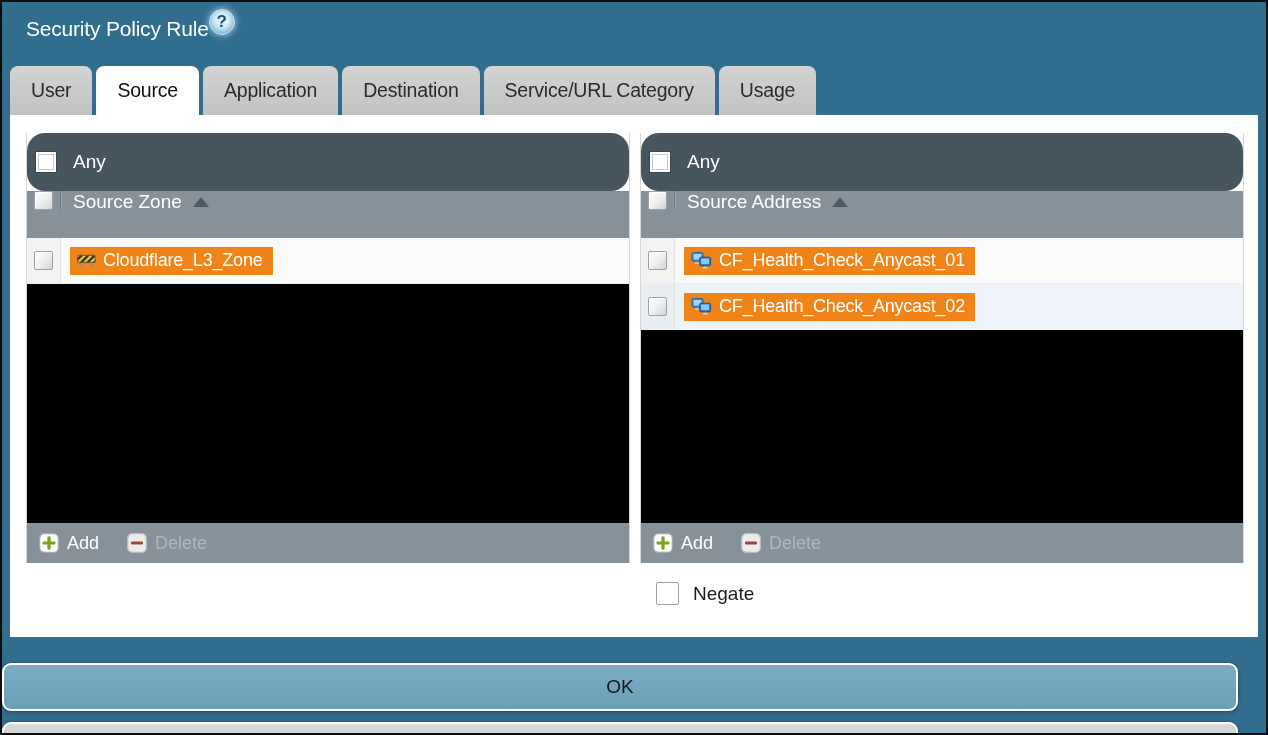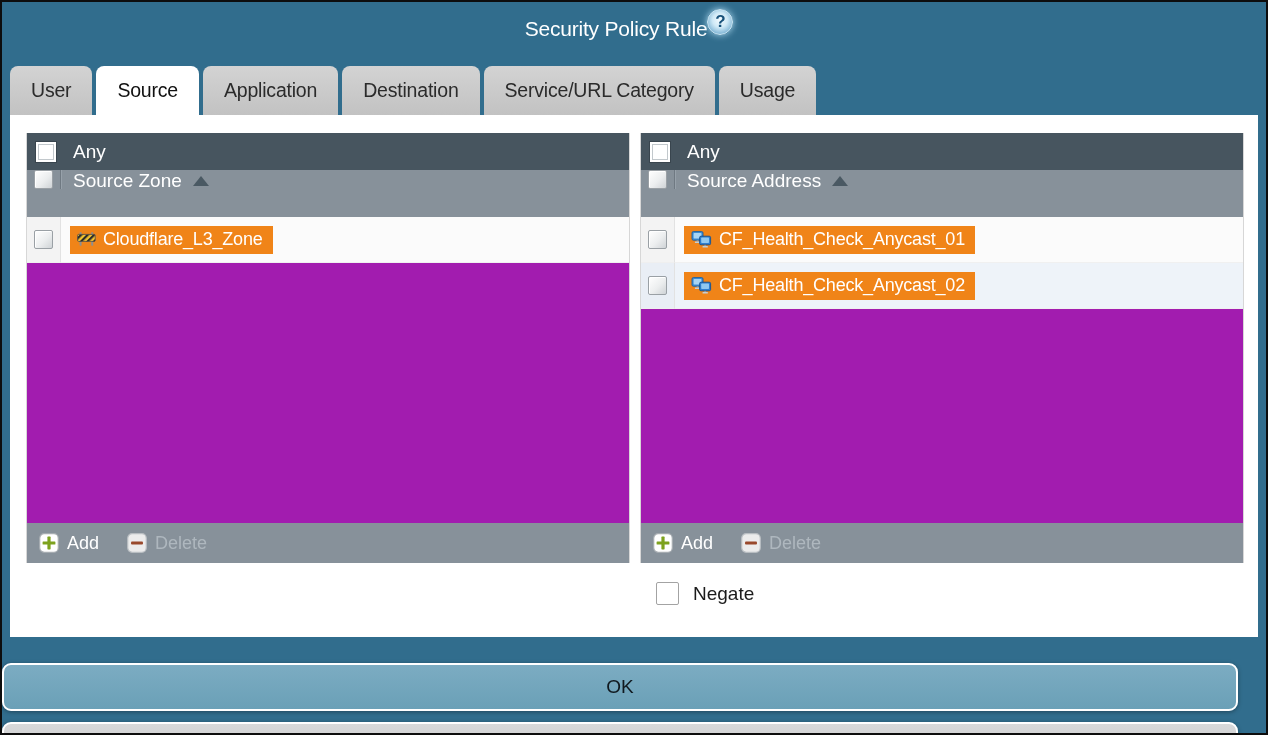--- a/index.html
+++ b/index.html
@@ -10,21 +10,21 @@
     position: relative;
     width: 1268px; height: 735px;
     border: 2px solid #0d0d0d;
     background: #316d8d;
     overflow: hidden;
   }
 
   
   .titlebar {
     height: 64px;
-    display: flex; align-items: center; justify-content: center;
+    display: flex; align-items: center; justify-content: flex-start;
     padding: 0 34px 10px 24px;
   }
   .title { color: #ffffff; font-size: 21px; letter-spacing: -0.2px; }
   .help {
     width: 26px; height: 26px; border-radius: 50%;
     background: radial-gradient(circle at 50% 42%, #f4fbff 0%, #cfe9f6 40%, #7db3d4 78%, #5e9cc2 100%);
     border: 1px solid #cde8f5;
     box-shadow: 0 0 7px rgba(185, 228, 250, 0.9);
     color: #17517a; font-weight: bold; font-size: 17px;
     display: flex; align-items: center; justify-content: center;
@@ -56,24 +56,25 @@
     padding: 18px 0 0 16px;
   }
   .panels { display: flex; gap: 10px; }
   .panel {
     width: 604px; height: 430px;
     display: flex; flex-direction: column;
     border: 1px solid #d7d7d7; border-top: none; border-bottom: none;
   }
 
   .any-header {
-    height: 37px; flex: none;
+    height: 58px; flex: none;
     background: #47555f;
     display: flex; align-items: center;
     padding-left: 8px;
+    border-radius: 18px;
   }
   .cb-any {
     width: 22px; height: 22px; flex: none;
     background: #ffffff;
     box-shadow: inset 0 0 0 2px #ffffff, inset 0 0 0 3px #c2c8cc;
     border: 1px solid #39454e;
     cursor: pointer;
   }
   .any-label { color: #ffffff; font-size: 19px; margin-left: 16px; }
 
@@ -99,21 +100,21 @@
   .col-head-label-wrap { display: flex; align-items: center; }
   .col-label { color: #ffffff; font-size: 19px; margin-left: 12px; }
   .sort-arrow {
     width: 0; height: 0;
     border-left: 8px solid transparent;
     border-right: 8px solid transparent;
     border-bottom: 10px solid #4a5963;
     margin-left: 11px;
   }
 
-  .rows { flex: 1; background: #a21caf; overflow: hidden; }
+  .rows { flex: 1; background: #000000; overflow: hidden; }
   .row { height: 46px; display: flex; align-items: stretch; }
   .row .cb-cell {
     background: #f3f3f3;
     border-right: 1px solid #e2e2e2;
     box-shadow: none;
     border-bottom: 1px solid #efefef;
   }
   .row-content {
     flex: 1; display: flex; align-items: center;
     background: #fbfbfb; border-bottom: 1px solid #f0f0f0;

